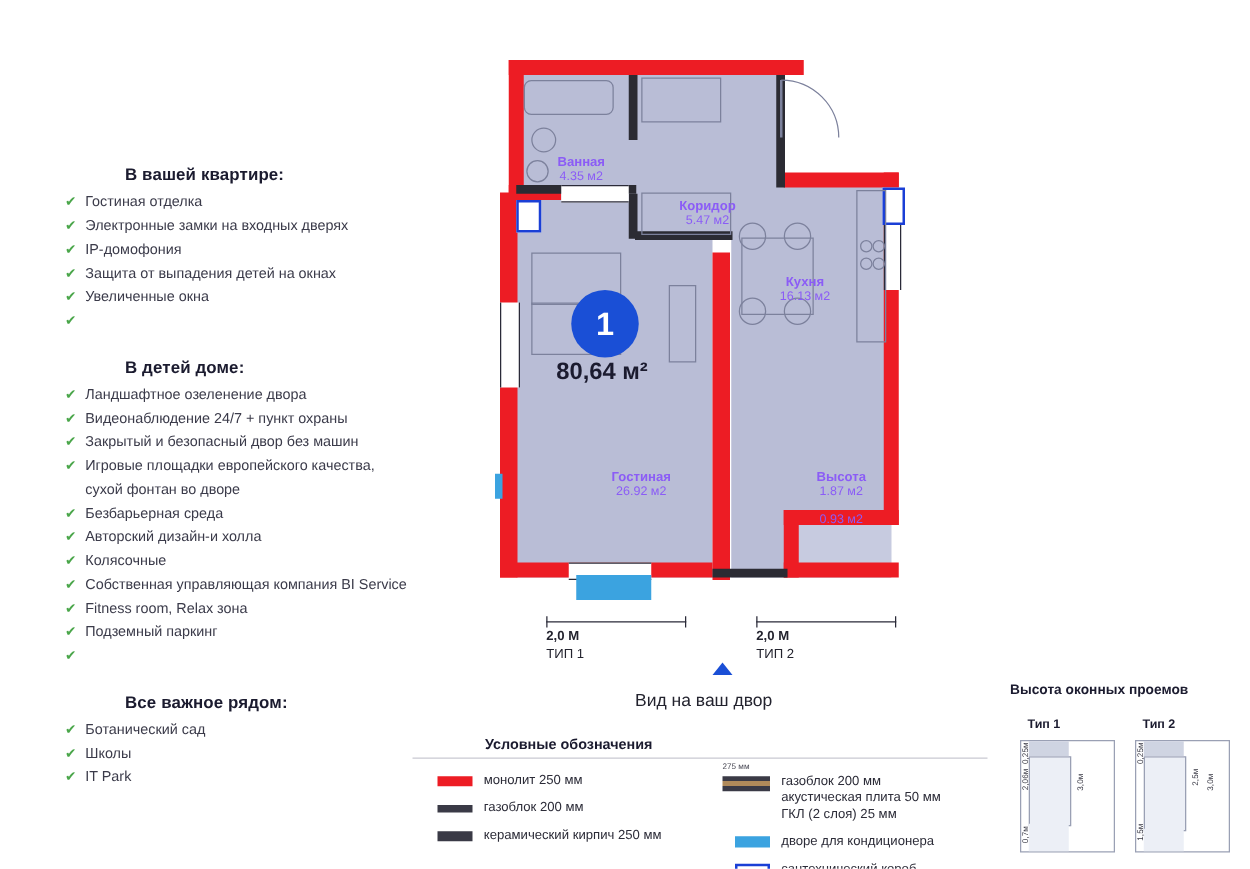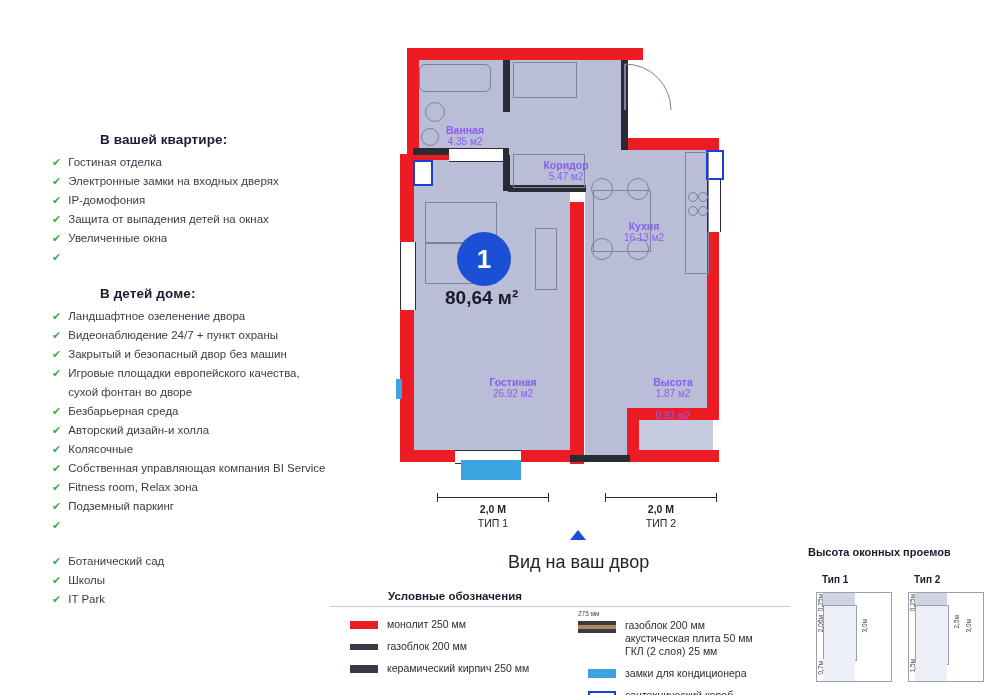--- a/index.html
+++ b/index.html
@@ -24,24 +24,24 @@
   .lbl .ar{font-size:10px;display:block;line-height:11px;}
   .circ{position:absolute;width:54px;height:54px;border-radius:50%;background:#1a4fd6;color:#fff;font-size:26px;font-weight:bold;display:flex;align-items:center;justify-content:center;}
   .bigarea{position:absolute;font-size:19px;font-weight:bold;color:#1b1b2f;}
   .furn{position:absolute;border:1px solid #7c819c;background:transparent;}
   .furnf{position:absolute;border:1px solid #7c819c;border-radius:50%;}
   .acblue{position:absolute;background:#3ba3e0;}
   .sankbox{position:absolute;border:2px solid #1a3fd6;background:#fff;}
 
   
   .dimbar{position:absolute;height:1px;background:#2a2a38;}
-  .dimcap{position:absolute;text-align:center;font-size:10.5px;color:#23232e;line-height:13px;font-weight:bold;}
+  .dimcap{position:absolute;font-size:10.5px;color:#23232e;line-height:13px;font-weight:bold;}
   .tick-v{position:absolute;width:1px;height:9px;background:#2a2a38;}
 
-  .yardtxt{position:absolute;font-size:18px;color:#23232e;}
+  .yardtxt{position:absolute;font-size:14px;color:#23232e;}
   .tri{position:absolute;width:0;height:0;border-left:8px solid transparent;border-right:8px solid transparent;border-bottom:10px solid #1a4fd6;}
 
   
   .legend-title{font-size:11.5px;font-weight:bold;color:#1b1b2f;text-align:center;}
   .legend-line{position:absolute;height:1px;background:#c9c9d2;}
   .leg-row{display:flex;align-items:center;margin-bottom:9px;}
   .leg-sw{flex:0 0 auto;margin-right:9px;}
   .leg-txt{font-size:10.5px;color:#2c2c38;line-height:13px;}
 
   
@@ -133,20 +133,21 @@
           <span class="tick">✔</span>
           <span class="txt">Подземный паркинг</span>
         </div>
       <div class="feat">
           <span class="tick">✔</span>
         </div>
     </div>
   </div>
 
   <div style="margin-top:22px;">
+    <div class="list-title">Все важное рядом:</div>
     <div style="margin-top:8px;">
       <div class="feat">
           <span class="tick">✔</span>
           <span class="txt">Ботанический сад</span>
         </div>
       <div class="feat">
           <span class="tick">✔</span>
           <span class="txt">Школы</span>
         </div>
       <div class="feat">
@@ -292,21 +293,21 @@
   <div style="position:absolute;left:248px;top:20px;width:220px;">
     <div style="position:absolute;left:0;top:0;font-size:6.5px;color:#4a4a56;">275 мм</div>
     <div class="leg-row" style="align-items:flex-start;margin-top:9px;">
       <span class="leg-sw" style="width:38px;height:12px;background:linear-gradient(to bottom,#3a3a46 0 4px,#b08a5a 4px 8px,#3a3a46 8px 12px);display:inline-block;margin-top:2px;"></span>
       <span class="leg-txt" style="white-space:pre-line;">газоблок 200 мм
 акустическая плита 50 мм
 ГКЛ (2 слоя) 25 мм</span>
     </div>
     <div class="leg-row" style="margin-top:8px;">
       <span class="leg-sw" style="width:28px;height:9px;background:#3ba3e0;display:inline-block;margin-left:10px;"></span>
-      <span class="leg-txt">замки для кондиционера</span>
+      <span class="leg-txt">дворе для кондиционера</span>
     </div>
     <div class="leg-row">
       <span class="leg-sw" style="width:28px;height:9px;border:2px solid #1a3fd6;background:#fff;display:inline-block;margin-left:10px;box-sizing:border-box;"></span>
       <span class="leg-txt">сантехнический короб</span>
     </div>
   </div>
 </div>
 
 <div class="panel" style="left:808px;top:546px;width:180px;height:140px;">
   <div class="wh-title">Высота оконных проемов</div>

